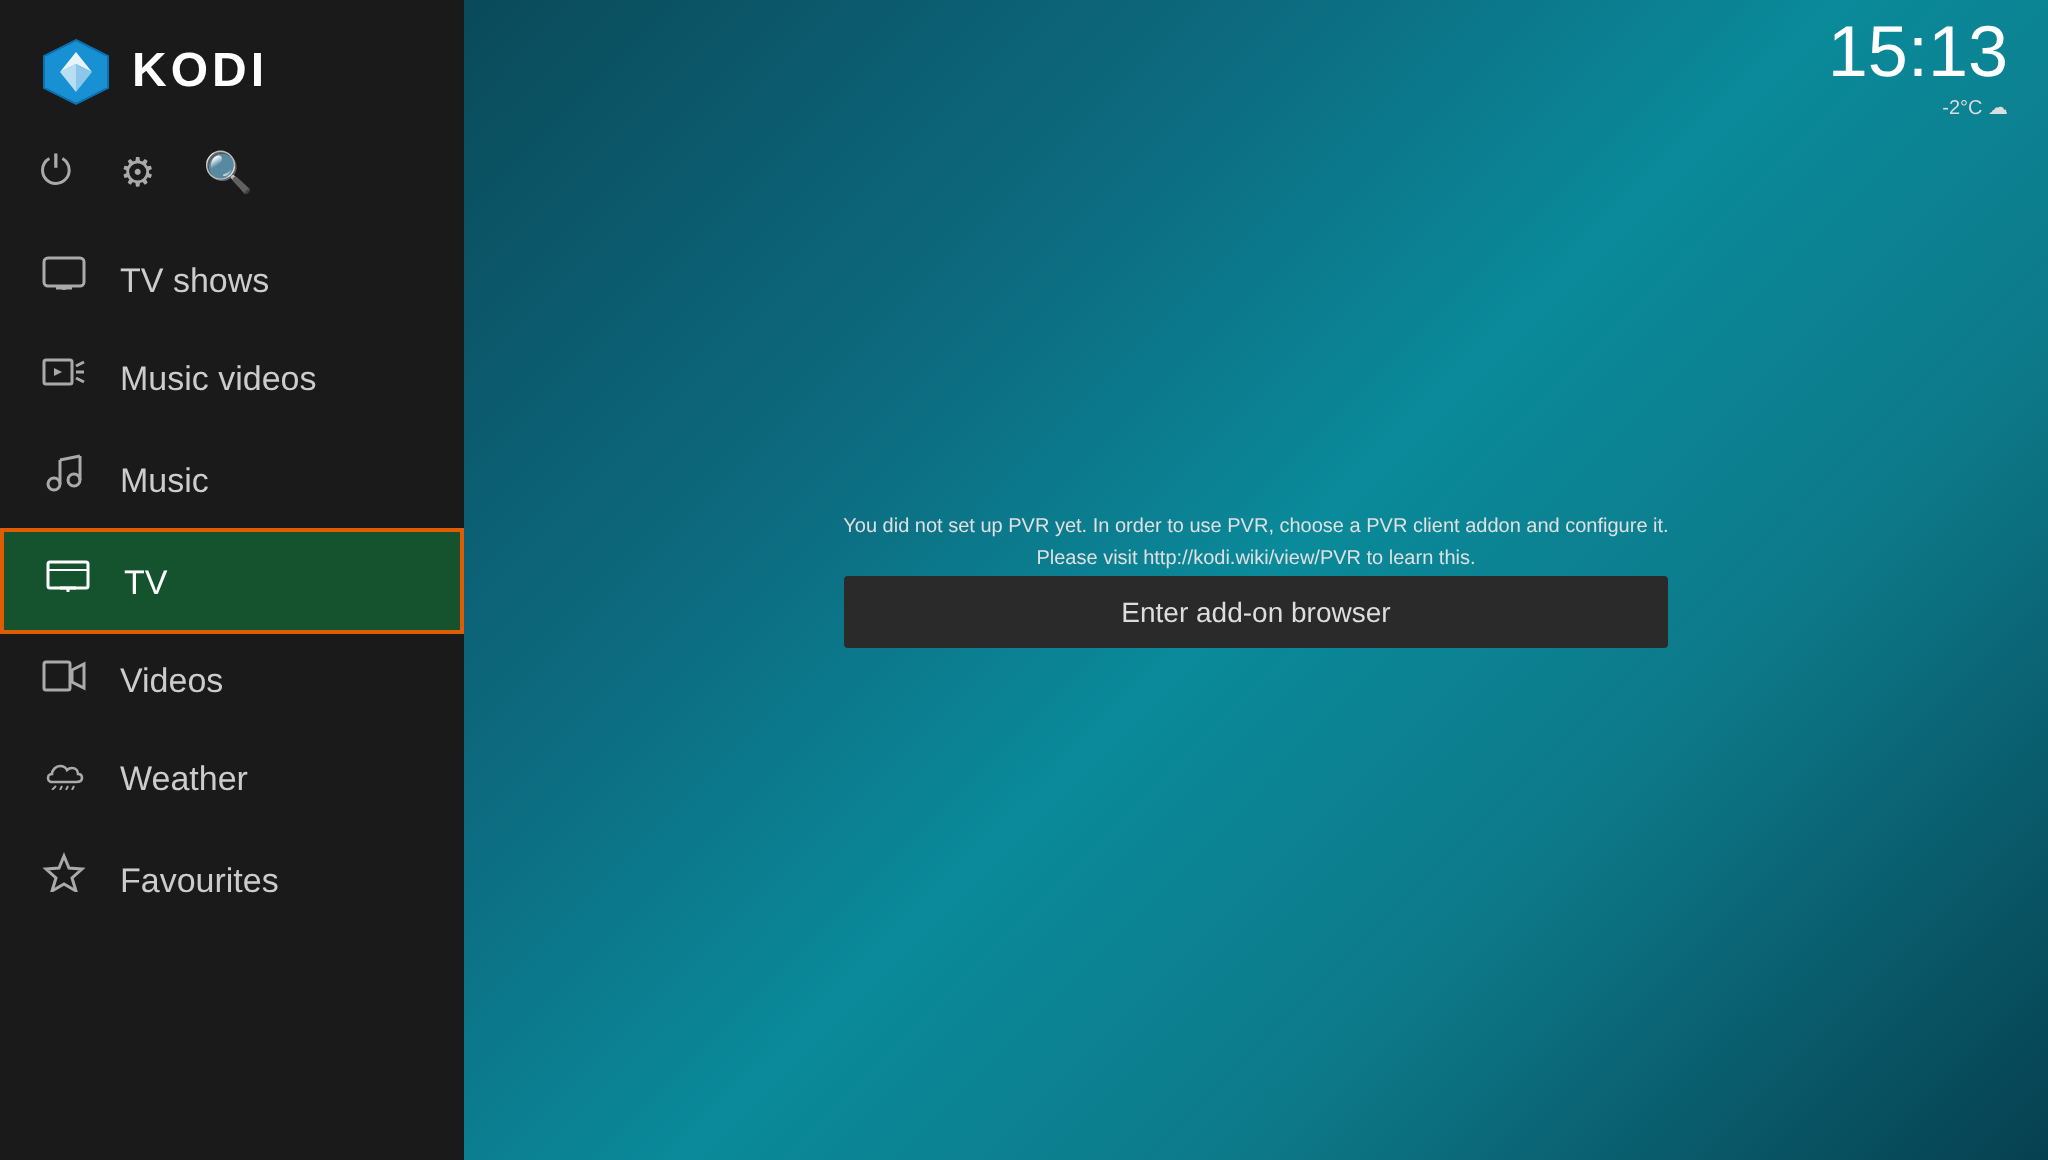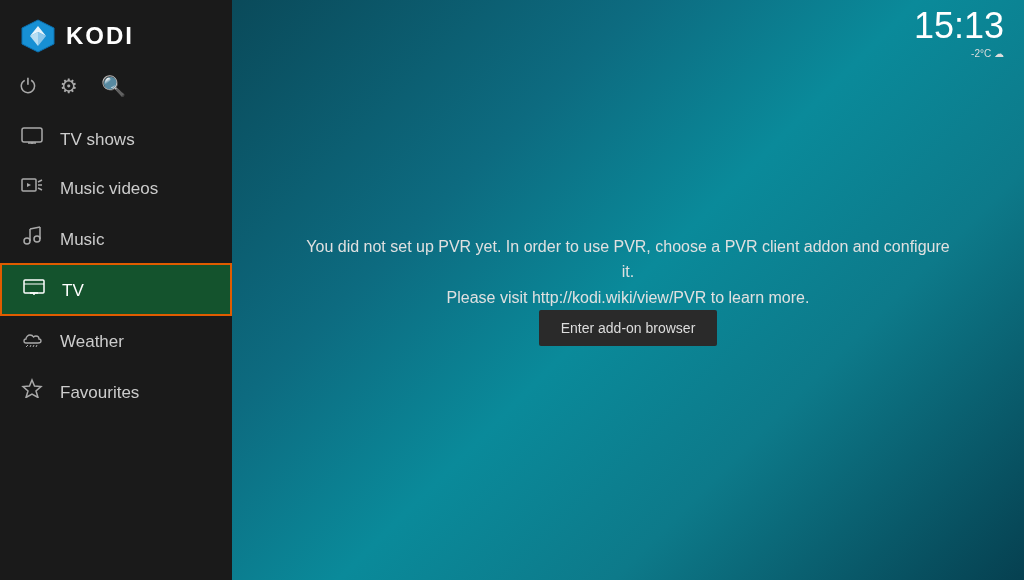--- a/index.html
+++ b/index.html
@@ -124,29 +124,30 @@
 
     
     .pvr-message {
       text-align: center;
       color: #fff;
       max-width: 700px;
       padding: 20px;
     }
 
     .pvr-text {
-      font-size: 16px;
+      font-size: 10px;
       line-height: 1.6;
       color: #e0e0e0;
     }
 
     .pvr-buttons {
       display: flex;
       gap: 16px;
       justify-content: center;
+      flex-direction: column;
     }
 
     .pvr-btn {
       background: #2a2a2a;
       color: #ddd;
       border: none;
       padding: 10px 22px;
       font-size: 14px;
       cursor: pointer;
       border-radius: 2px;
@@ -218,20 +219,29 @@
           <rect x="1" y="2" width="20" height="13" rx="1" stroke="#fff" stroke-width="1.5" fill="none"></rect>
           <line x1="1" y1="6" x2="21" y2="6" stroke="#fff" stroke-width="1"></line>
           <line x1="7" y1="15" x2="15" y2="15" stroke="#fff" stroke-width="1.5"></line>
           <line x1="11" y1="15" x2="11" y2="17" stroke="#fff" stroke-width="1.5"></line>
         </svg>
       </span>
       <span class="menu-item-label">TV</span>
     </div>
 
 
+    <div class="menu-item">
+      <span class="menu-item-icon">
+        <svg width="22" height="16" viewBox="0 0 22 16" fill="none" xmlns="http://www.w3.org/2000/svg">
+          <rect x="1" y="1" width="13" height="14" rx="1" stroke="#aaa" stroke-width="1.5" fill="none"></rect>
+          <polygon points="15,5 21,2 21,14 15,11" stroke="#aaa" stroke-width="1.5" fill="none"></polygon>
+        </svg>
+      </span>
+      <span class="menu-item-label">Videos</span>
+    </div>
 
     <div class="menu-item">
       <span class="menu-item-icon">
         <svg width="24" height="18" viewBox="0 0 24 18" fill="none" xmlns="http://www.w3.org/2000/svg">
           <path d="M6 14 C6 14 4 14 4 12 C4 10 6 10 6 10 C6 8 8 6 10 6 C12 6 13 7 13.5 8 C14 7.5 15 7 16 7 C18 7 19 8.5 19 10 C20.5 10 21 11 21 12 C21 13.5 19.5 14 18 14 Z" stroke="#aaa" stroke-width="1.3" fill="none"></path>
           <line x1="8" y1="16" x2="6" y2="18" stroke="#aaa" stroke-width="1"></line>
           <line x1="11" y1="16" x2="10" y2="18" stroke="#aaa" stroke-width="1"></line>
           <line x1="14" y1="16" x2="13" y2="18" stroke="#aaa" stroke-width="1"></line>
           <line x1="17" y1="16" x2="16" y2="18" stroke="#aaa" stroke-width="1"></line>
         </svg>
@@ -254,20 +264,20 @@
 <main class="main-content">
 
   <div class="top-right">
     <div class="clock">15:13</div>
     <div class="weather-info">-2°C ☁</div>
   </div>
 
   <div class="pvr-message">
     <p class="pvr-text">
       <span>You did not set up PVR yet. In order to use PVR, choose a PVR client addon and configure it.</span><br>
-      <span>Please visit http://kodi.wiki/view/PVR to learn more.</span>
+      <span>Please visit http://kodi.wiki/view/PVR to learn this.</span>
     </p>
     <div class="pvr-buttons">
       <button class="pvr-btn">Enter add-on browser</button>
     </div>
   </div>
 
 </main>
 
 </body></html>

